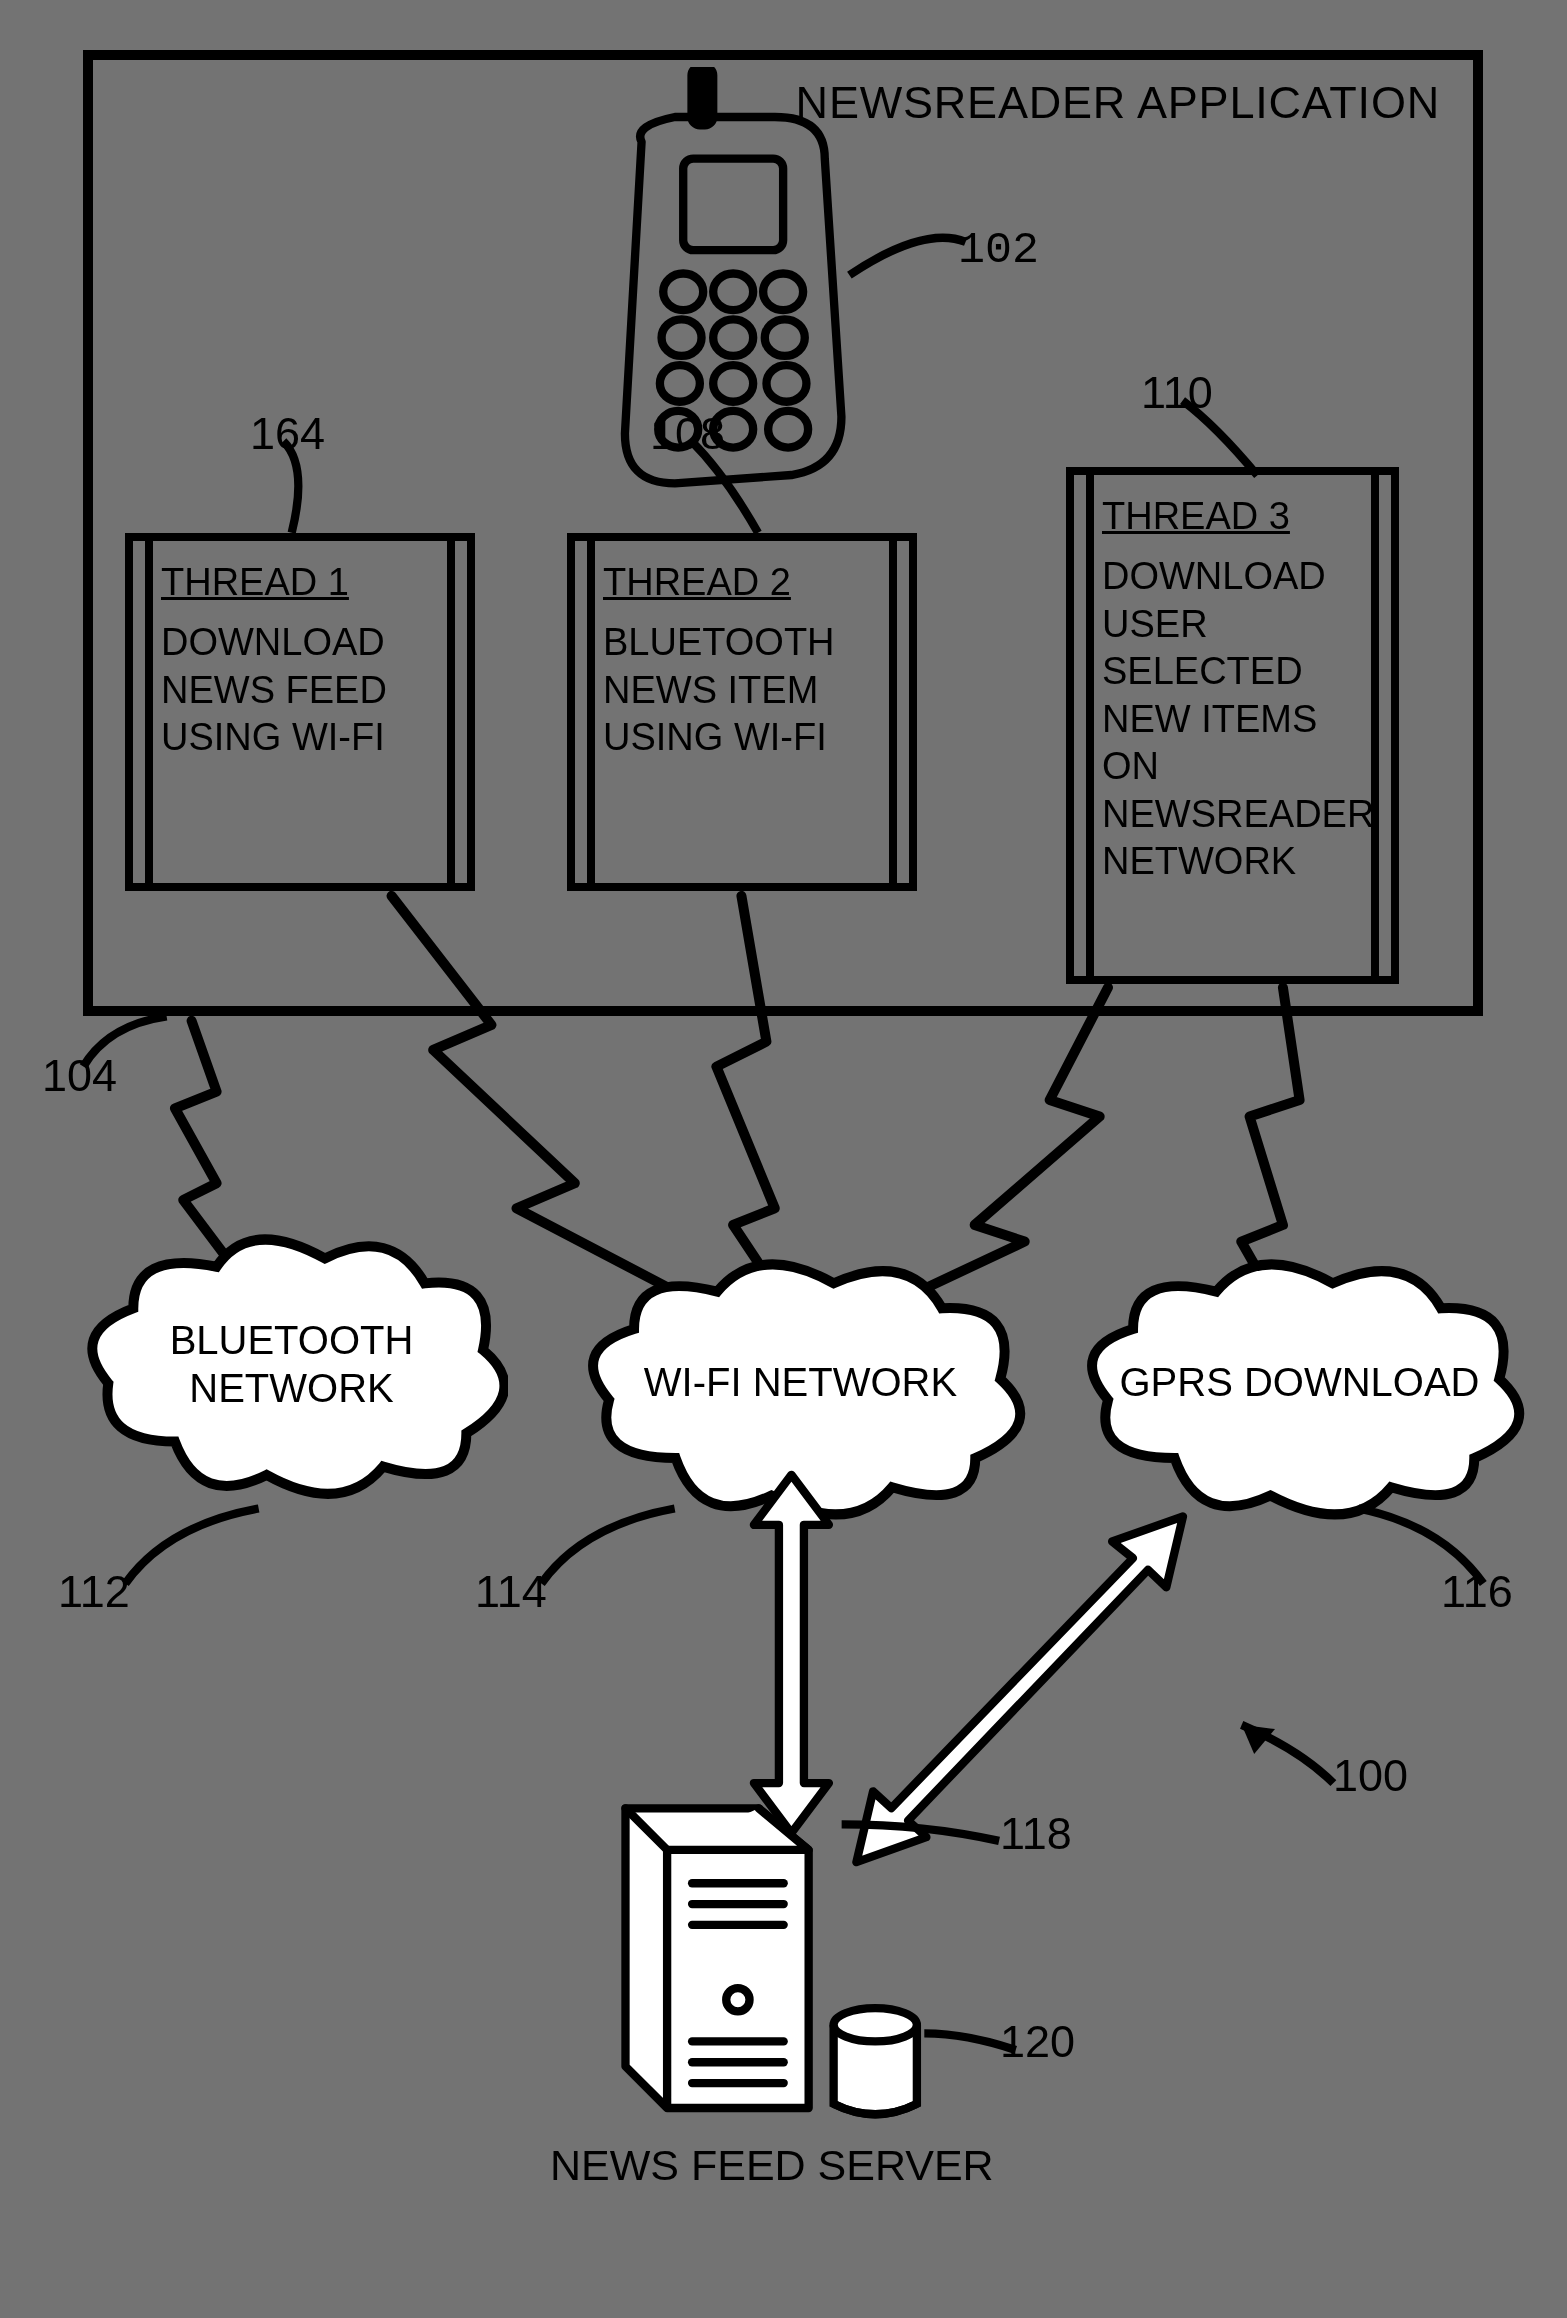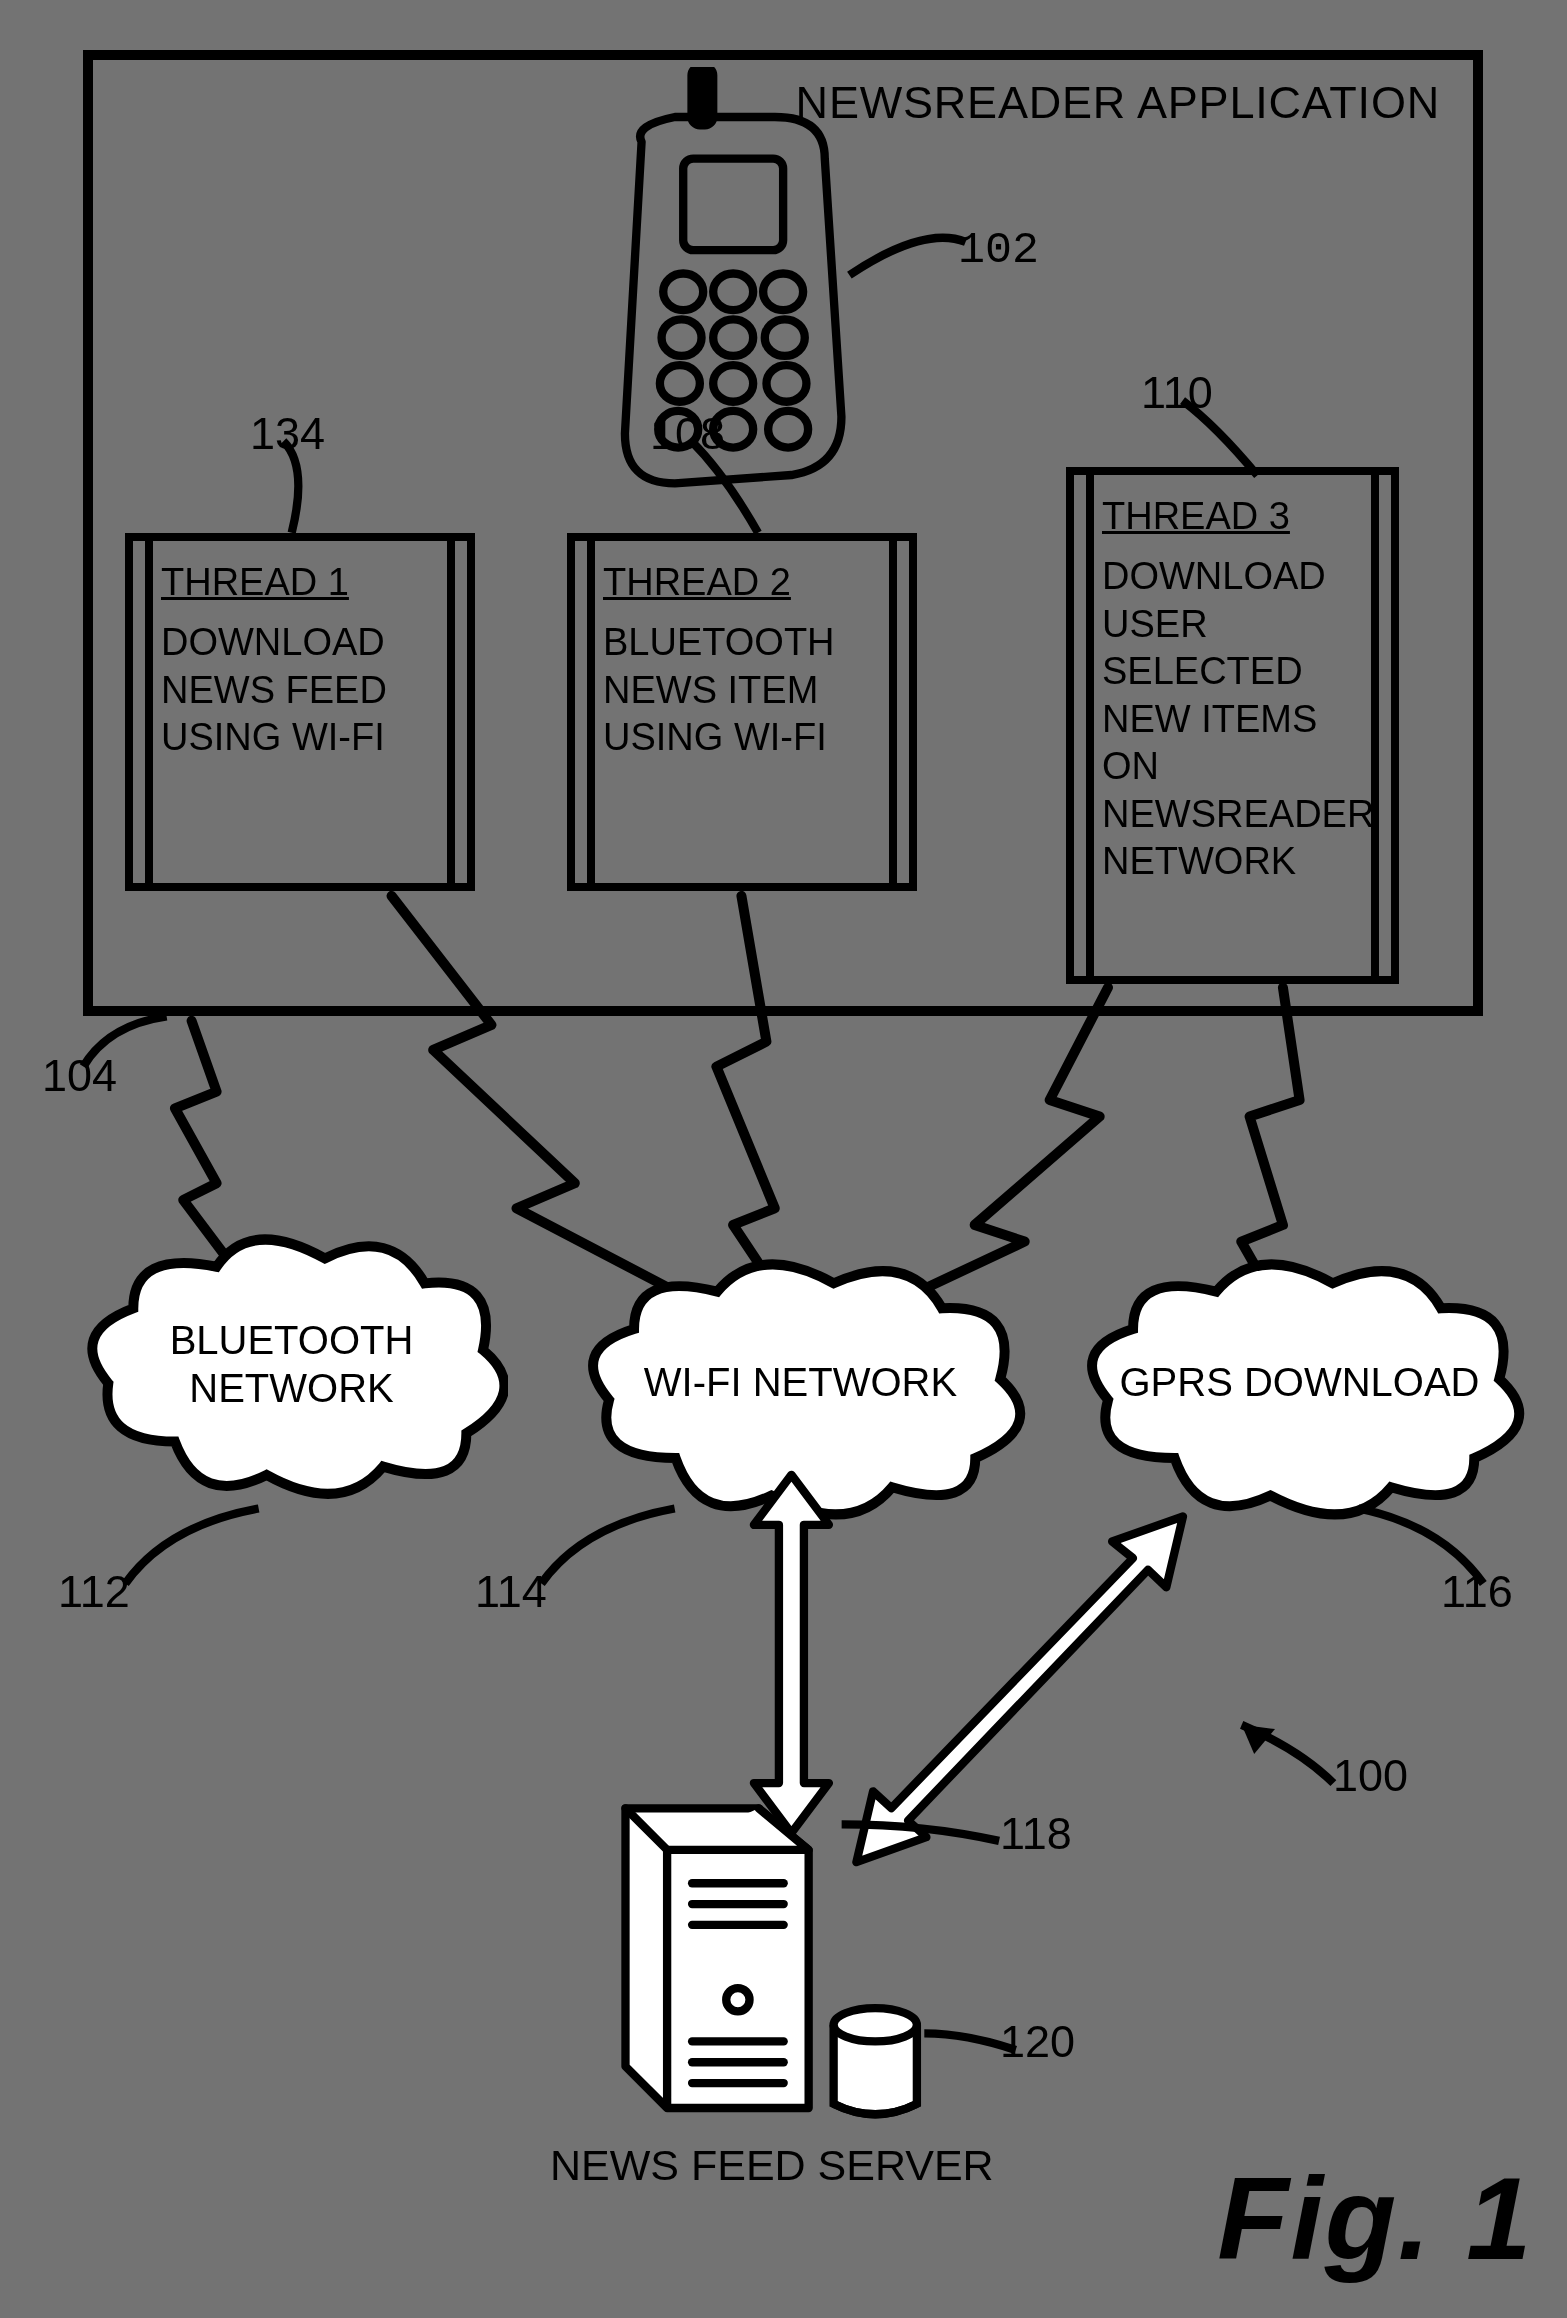--- a/index.html
+++ b/index.html
@@ -138,21 +138,21 @@
     <div class="t-title">THREAD 2</div>
     <div class="t-body">BLUETOOTH NEWS ITEM USING WI-FI</div>
   </div>
   <div class="thread-box thread3">
     <div class="side-l"></div>
     <div class="side-r"></div>
     <div class="t-title">THREAD 3</div>
     <div class="t-body">DOWNLOAD USER SELECTED NEW ITEMS ON NEWSREADER NETWORK</div>
   </div>
 
-  <div class="abs lead-label" style="left:250px; top:408px;">134</div>
+  <div class="abs lead-label" style="left:250px; top:408px;">164</div>
   <div class="abs lead-label" style="left:650px; top:408px;">108</div>
   <div class="abs lead-label" style="left:1141px; top:367px;">110</div>
   <div class="abs lead-label" style="left:958px; top:225px;font-family:Liberation Mono, monospace;">102</div>
   <div class="abs lead-label" style="left:42px; top:1050px;">104</div>
 
   <svg class="abs" style="left:250px; top:433px; width:100px; height:108px;" viewBox="0 0 120 130" width="100" height="108">
     <path class="lead-line" d="M40 10 Q70 40 50 120"></path>
   </svg>
   <svg class="abs" style="left:650px; top:433px; width:133px; height:108px;" viewBox="0 0 160 130" width="133" height="108">
     <path class="lead-line" d="M50 10 Q90 50 130 120"></path>
@@ -257,16 +257,15 @@
   <svg class="abs" style="left:916px; top:2025px; width:108px; height:50px;" viewBox="0 0 130 60" width="108" height="50">
       <path class="lead-line" d="M10 10 Q60 10 120 30"></path>
     </svg>
 
   <div class="abs lead-label" style="left:1333px; top:1750px;">100</div>
   <svg class="abs" style="left:1200px; top:1708px; width:150px; height:92px;" viewBox="0 0 180 110" width="150" height="92">
     <path d="M160 90 Q120 50 50 20" fill="none" stroke="#000" stroke-width="10"></path>
     <path d="M50 20 L90 25 L65 55 Z" fill="#000"></path>
   </svg>
 
-  <div class="abs fig-caption">Fig. 1</div>
 
 </div>
 
 
 </body></html>

